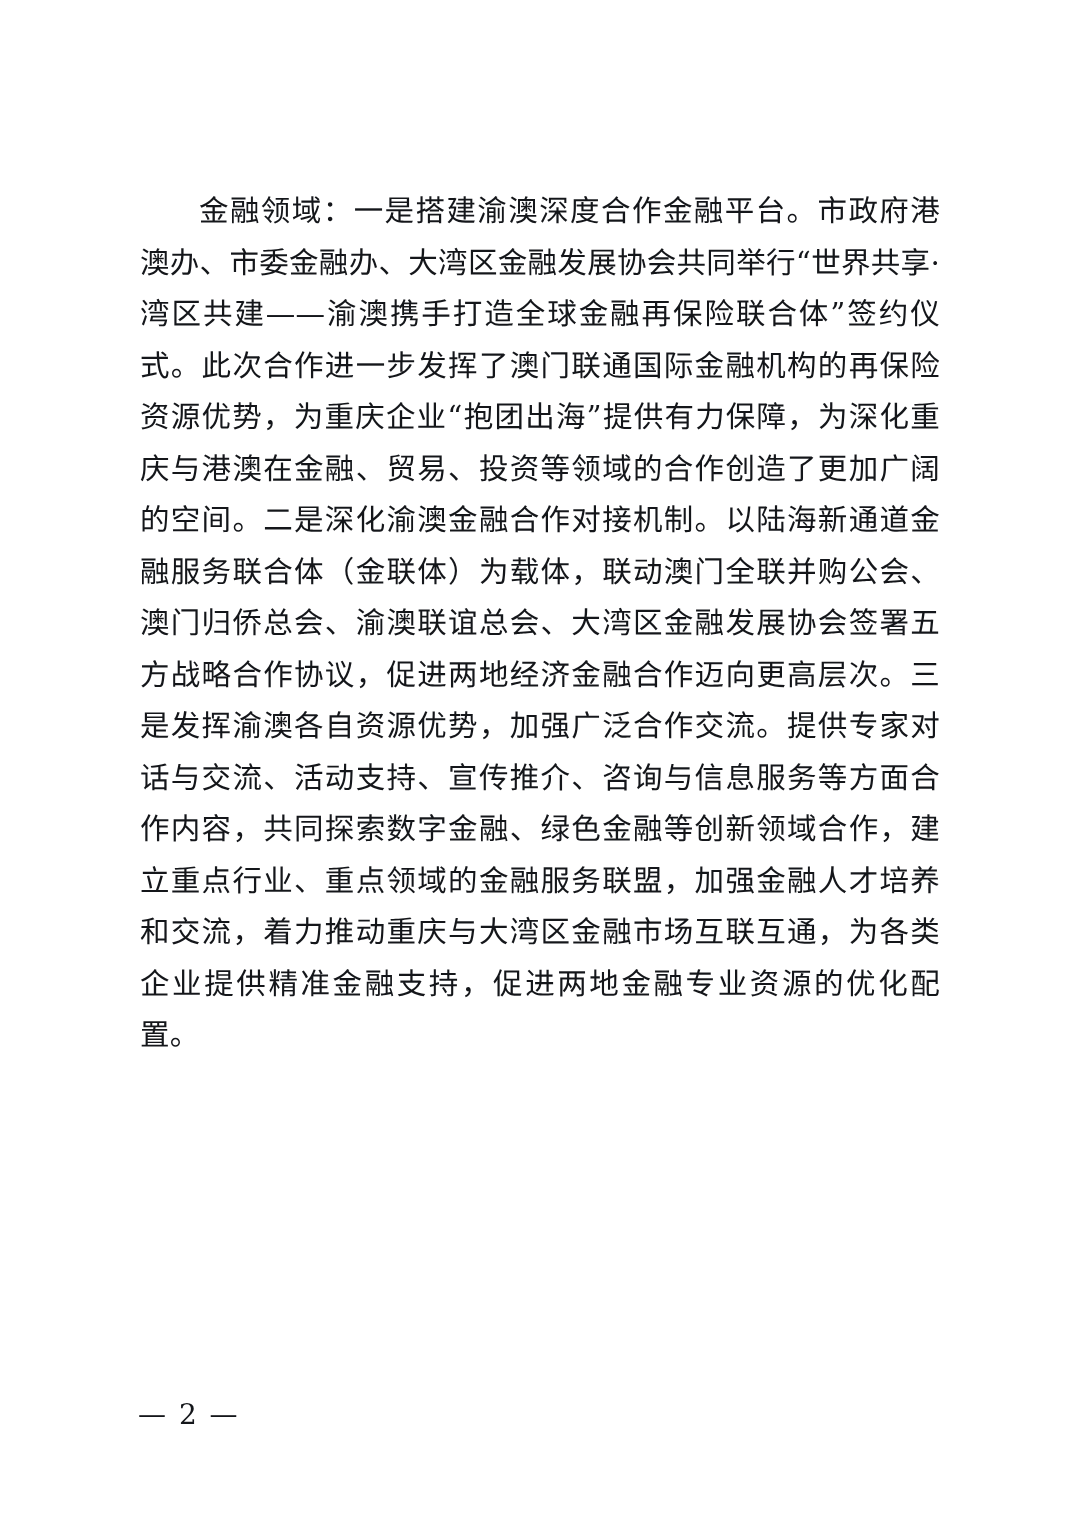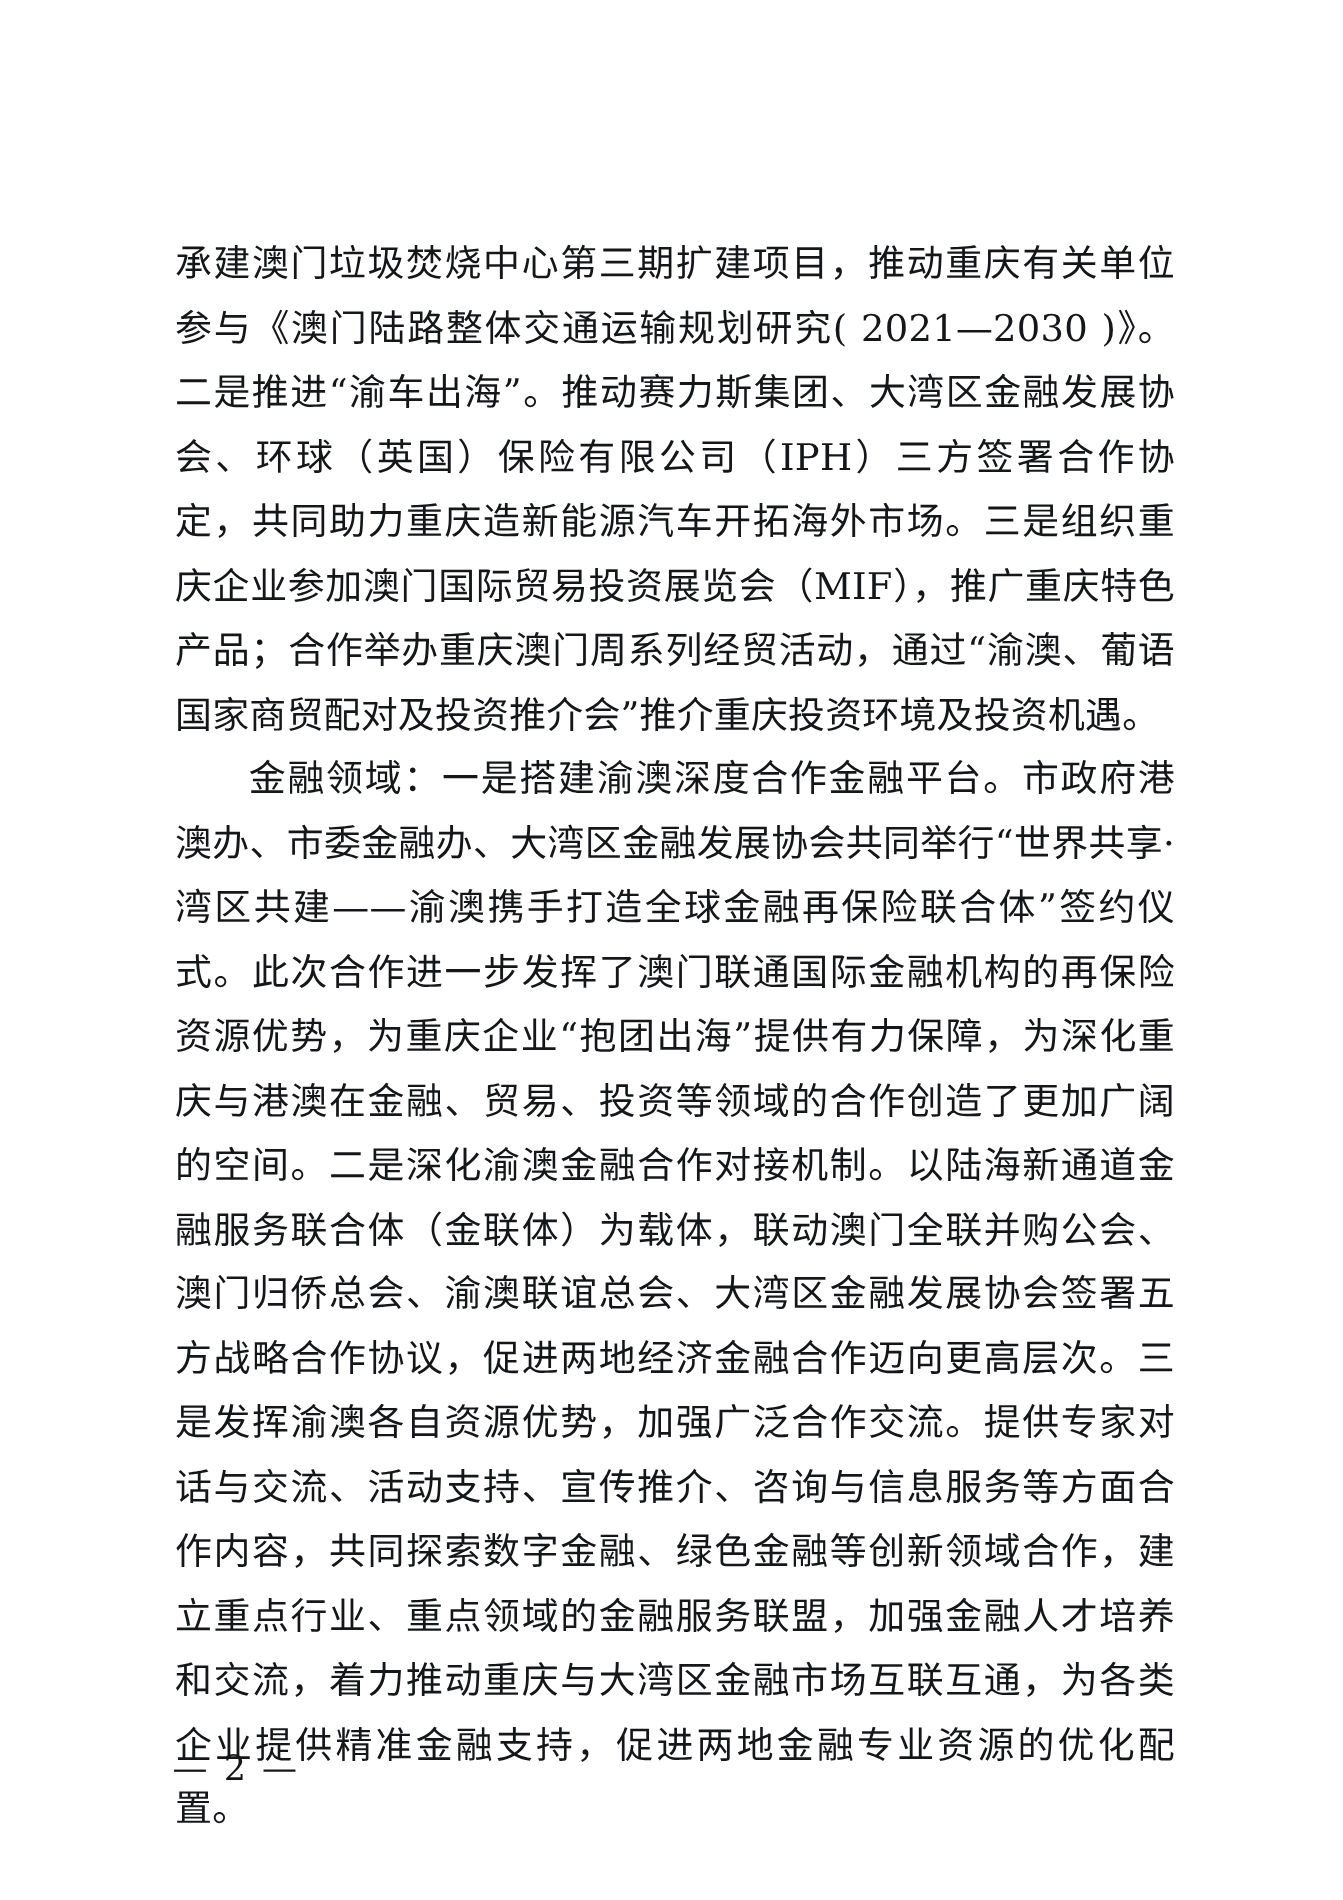--- a/index.html
+++ b/index.html
@@ -54,21 +54,20 @@
     color: #14161a;
     font-family: "DejaVu Serif", "Liberation Serif", serif;
   }
 </style>
 </head>
 <body>
 
 <div class="page">
 
   <div class="content">
-    <p class="para">承建澳门垃圾焚烧中心第三期扩建项目，推动重庆有关单位参与《澳门陆路整体交通运输规划研究( 2021—2030 )》。二是推进“渝车出海”。推动赛力斯集团、大湾区金融发展协会、环球（英国）保险有限公司（IPH）三方签署合作协定，共同助力重庆造新能源汽车开拓海外市场。三是组织重庆企业参加澳门国际贸易投资展览会（MIF），推广重庆特色产品；合作举办重庆澳门周系列经贸活动，通过“渝澳、葡语国家商贸配对及投资推介会”推介重庆投资环境及投资机遇。</p>
     <p class="para indent">金融领域：一是搭建渝澳深度合作金融平台。市政府港澳办、市委金融办、大湾区金融发展协会共同举行“世界共享·湾区共建——渝澳携手打造全球金融再保险联合体”签约仪式。此次合作进一步发挥了澳门联通国际金融机构的再保险资源优势，为重庆企业“抱团出海”提供有力保障，为深化重庆与港澳在金融、贸易、投资等领域的合作创造了更加广阔的空间。二是深化渝澳金融合作对接机制。以陆海新通道金融服务联合体（金联体）为载体，联动澳门全联并购公会、澳门归侨总会、渝澳联谊总会、大湾区金融发展协会签署五方战略合作协议，促进两地经济金融合作迈向更高层次。三是发挥渝澳各自资源优势，加强广泛合作交流。提供专家对话与交流、活动支持、宣传推介、咨询与信息服务等方面合作内容，共同探索数字金融、绿色金融等创新领域合作，建立重点行业、重点领域的金融服务联盟，加强金融人才培养和交流，着力推动重庆与大湾区金融市场互联互通，为各类企业提供精准金融支持，促进两地金融专业资源的优化配置。</p>
   </div>
 
   <div class="footer">
     <span class="page-number">— 2 —</span>
   </div>
 
 </div>
 
 </body></html>

